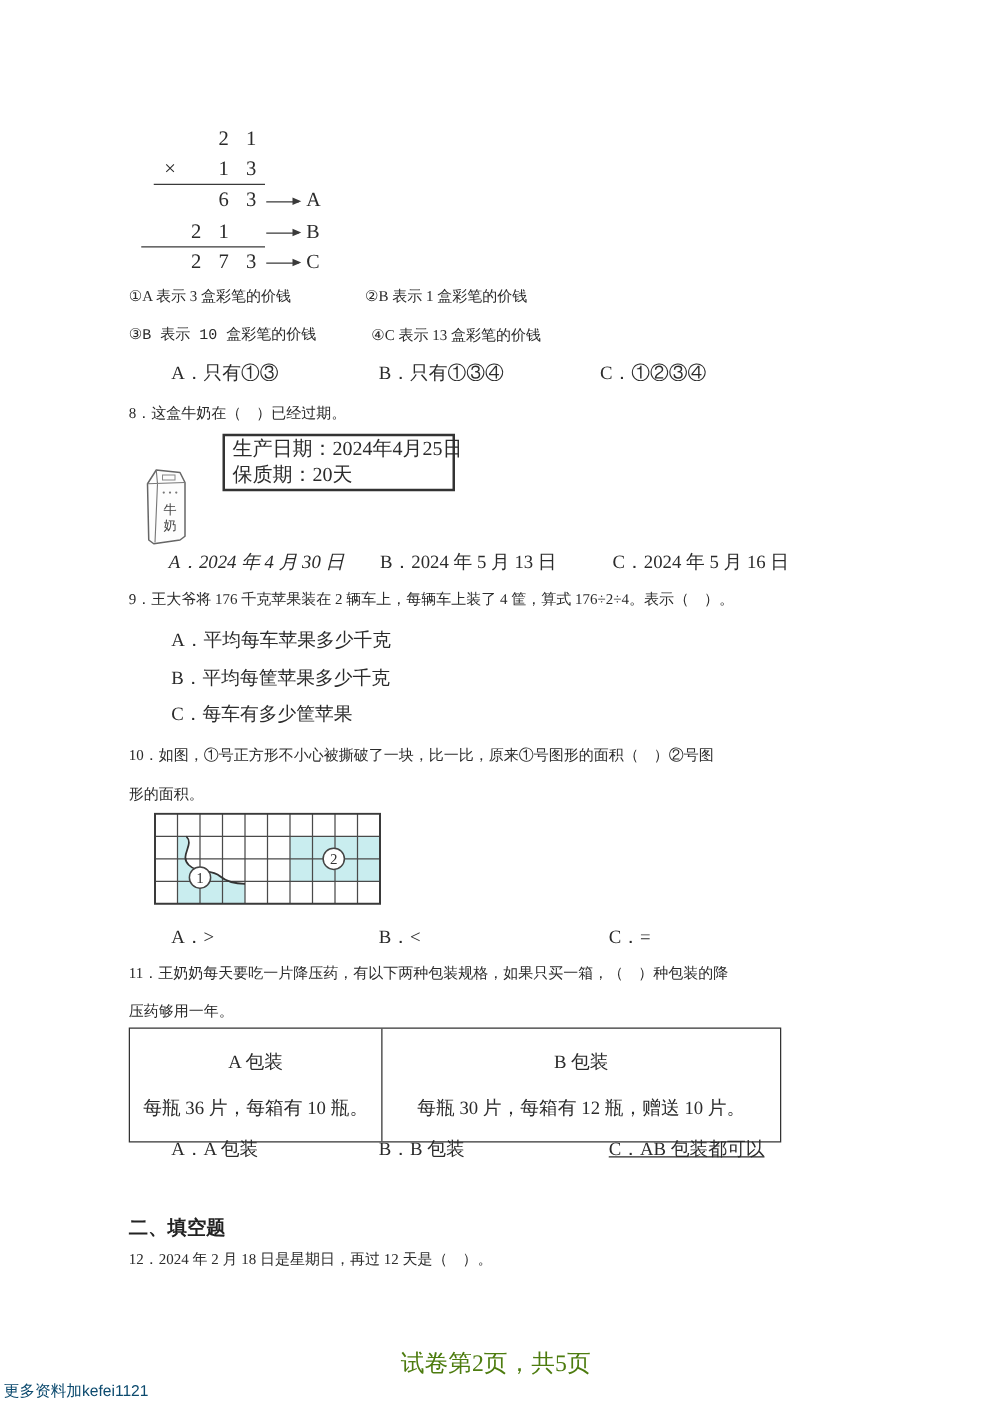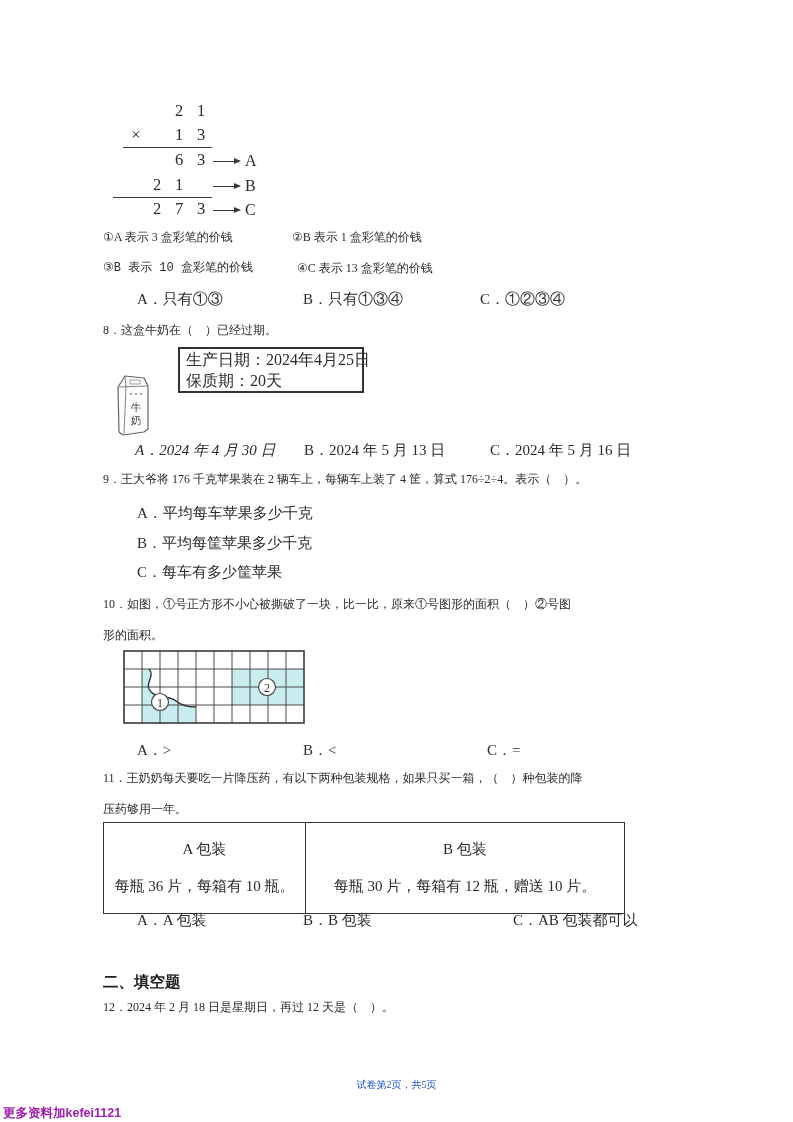--- a/index.html
+++ b/index.html
@@ -21,23 +21,23 @@
         box-sizing:border-box;padding:1px 6px;font-size:16px;line-height:20.5px;white-space:nowrap;}
   
   .pack-table{position:absolute;left:103px;top:822px;width:522px;height:92px;border:1.6px solid #333;
         box-sizing:border-box;display:flex;}
   .pack-col{display:flex;flex-direction:column;justify-content:space-evenly;align-items:center;
         font-size:15px;white-space:nowrap;}
   .pack-col.a{width:202px;border-right:1.5px solid #333;box-sizing:border-box;}
   .pack-col.b{flex:1;}
   .section-title{position:absolute;left:103px;top:972px;font-weight:700;font-size:15.5px;
         font-family:"Liberation Sans","DejaVu Sans",sans-serif;color:#222;}
-  .footer{position:absolute;left:0;right:0;top:1078px;text-align:center;font-size:10px;color:#1d4ed8;}
-  .watermark{position:absolute;left:3px;top:1105px;font-size:12.5px;color:#a21caf;
-        font-family:"Liberation Sans","DejaVu Sans",sans-serif;font-weight:bold;}
+  .footer{position:absolute;left:0;right:0;top:1078px;text-align:center;font-size:19px;color:#4d7c0f;}
+  .watermark{position:absolute;left:3px;top:1105px;font-size:12.5px;color:#0c4a6e;
+        font-family:"Liberation Sans","DejaVu Sans",sans-serif;}
   .figsvg{position:absolute;}
 </style>
 </head>
 <body>
 
 <div class="page">
 
   <div>
     <div class="mrow" style="top:103px;">
       <span class="sgn"></span>
@@ -142,21 +142,21 @@
       <div>每瓶 36 片，每箱有 10 瓶。</div>
     </div>
     <div class="pack-col b">
       <div>B 包装</div>
       <div>每瓶 30 片，每箱有 12 瓶，赠送 10 片。</div>
     </div>
   </div>
 
   <div class="opt" style="left:137px;top:911px;">A．A 包装</div>
   <div class="opt" style="left:303px;top:911px;">B．B 包装</div>
-  <div class="opt" style="left:513px;top:911px;">C．AB 包装都可以</div>
+  <div class="opt" style="left:487px;top:911px;text-decoration:underline;">C．AB 包装都可以</div>
 
   <div class="section-title">二、填空题</div>
   <div class="line" style="left:103px;top:1000px;">12．2024 年 2 月 18 日是星期日，再过 12 天是（　）。</div>
 
   <div class="footer">试卷第2页，共5页</div>
   <div class="watermark">更多资料加kefei1121</div>
 
 </div>
 
 </body></html>

